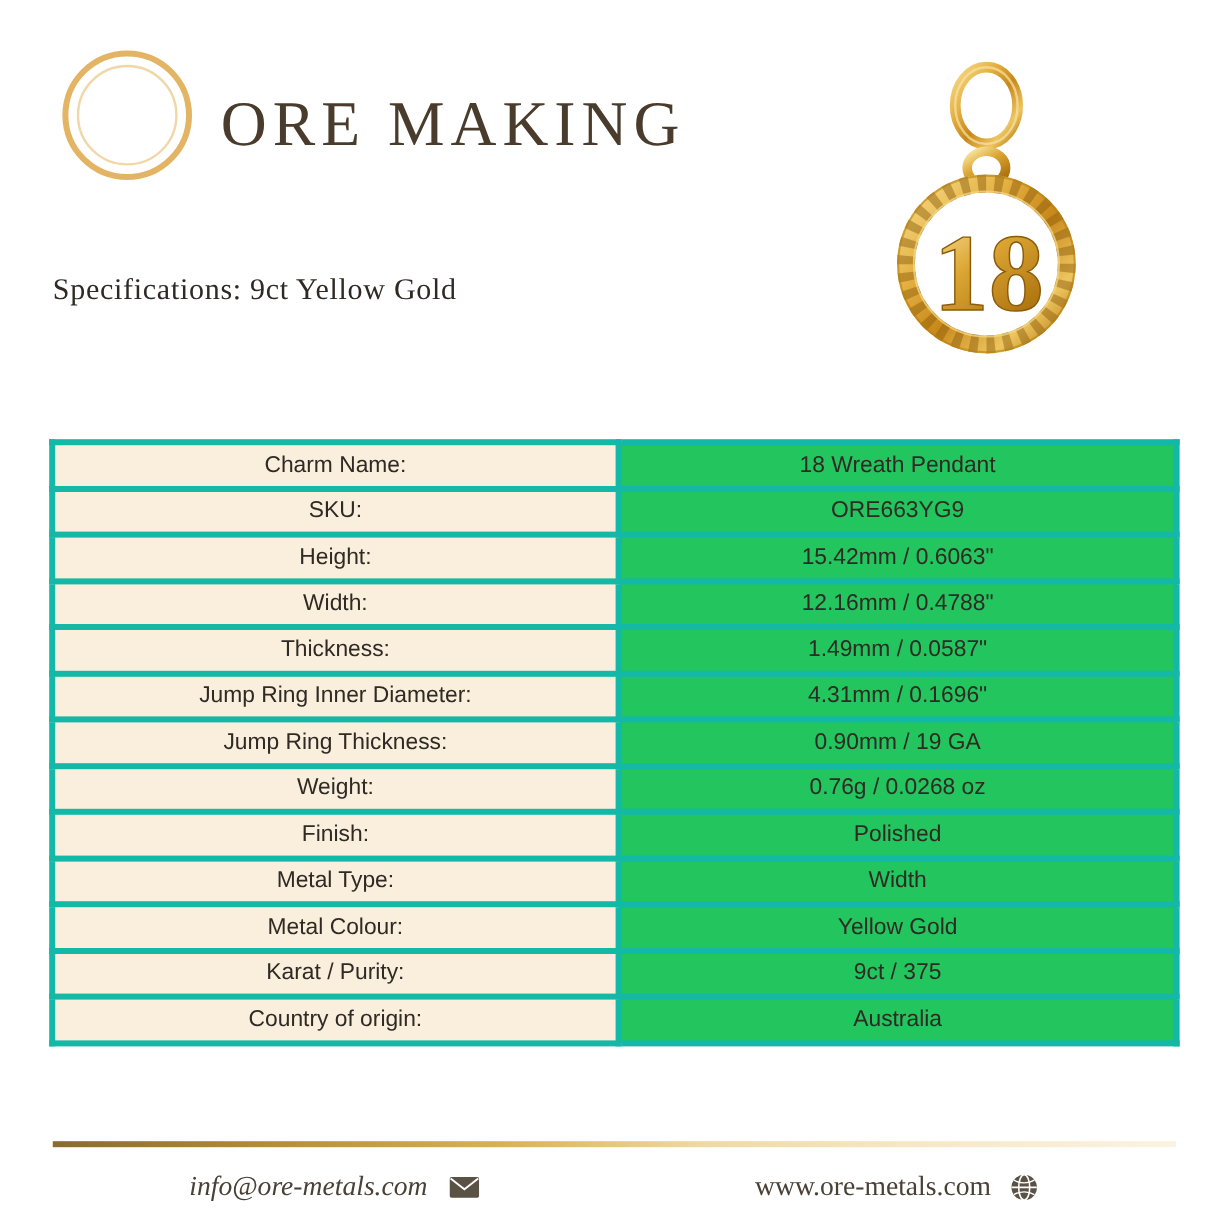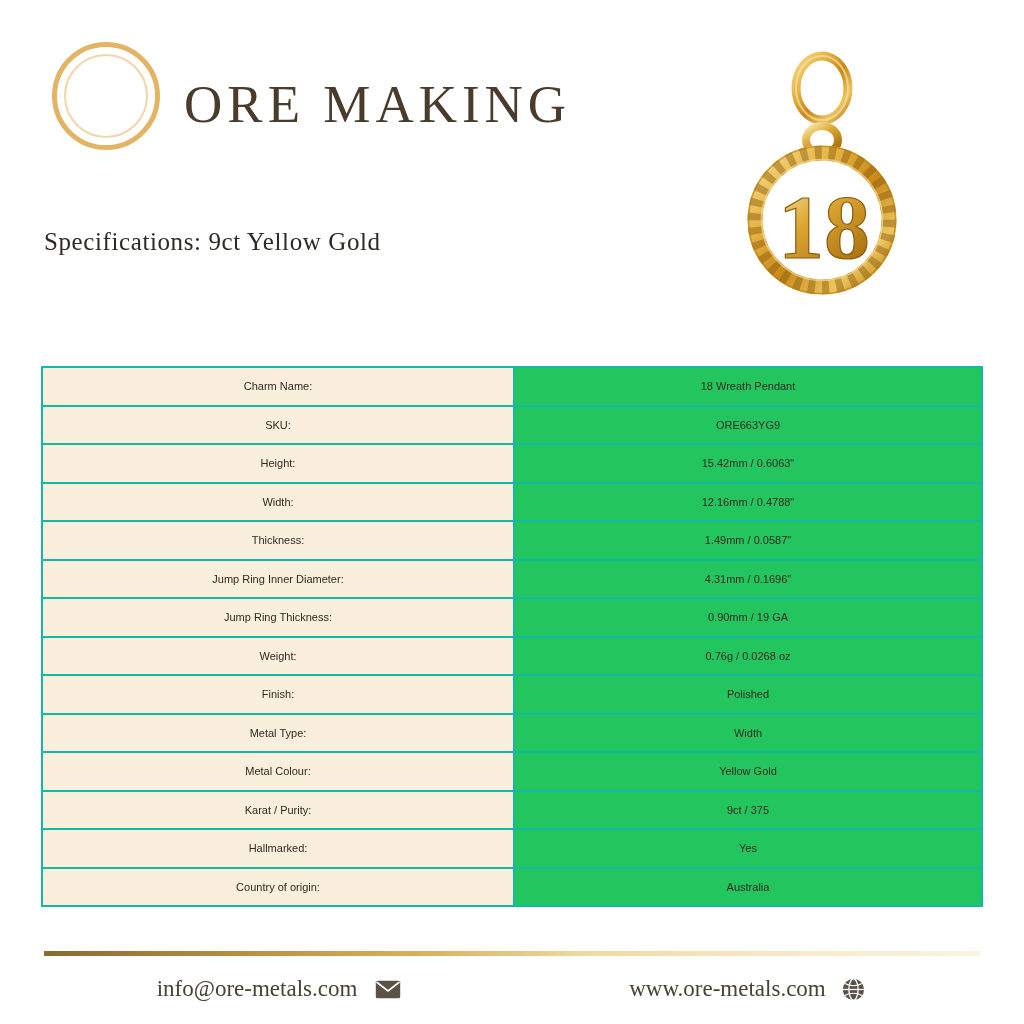--- a/index.html
+++ b/index.html
@@ -107,23 +107,23 @@
   
   .spec-table {
     position: absolute;
     left: 41px;
     top: 366px;
     width: 942px;
     border-collapse: collapse;
     table-layout: fixed;
   }
   .spec-table td {
-    border: 2px solid #14b8a6;
+    border: 5px solid #14b8a6;
     height: 38.5px;
-    font-size: 11px;
+    font-size: 19px;
     color: #2f2a23;
     text-align: center;
     vertical-align: middle;
     padding: 0 6px;
   }
   .spec-table td.label {
     width: 472px;
     background: #faeedd;
   }
   .spec-table td.value {
@@ -148,21 +148,21 @@
     display: flex;
     align-items: center;
   }
   .footer-left, .footer-right {
     display: flex;
     align-items: center;
     font-family: "Liberation Serif", serif;
     font-size: 23px;
     color: #4a4136;
   }
-  .footer-left { width: 470px; justify-content: center; }
+  .footer-left { width: 470px; justify-content: center; font-style: italic; }
   .footer-right { width: 466px; justify-content: center; }
   .footer-icon { margin-left: 16px; display: inline-flex; align-items: center; }
   .footer-icon.left-ic { margin-left: 18px; }
 </style>
 </head>
 <body>
 
 <div class="page">
 
   <div class="header">
@@ -254,24 +254,20 @@
         <td class="label">Metal Type:</td>
         <td class="value">Width</td>
       </tr>
       <tr>
         <td class="label">Metal Colour:</td>
         <td class="value">Yellow Gold</td>
       </tr>
       <tr>
         <td class="label">Karat / Purity:</td>
         <td class="value">9ct / 375</td>
-      </tr>
-      <tr>
-        <td class="label">Hallmarked:</td>
-        <td class="value">Yes</td>
       </tr>
       <tr>
         <td class="label">Country of origin:</td>
         <td class="value">Australia</td>
       </tr>
     </tbody>
   </table>
 
   <div class="footer-rule"></div>
   <div class="footer">

